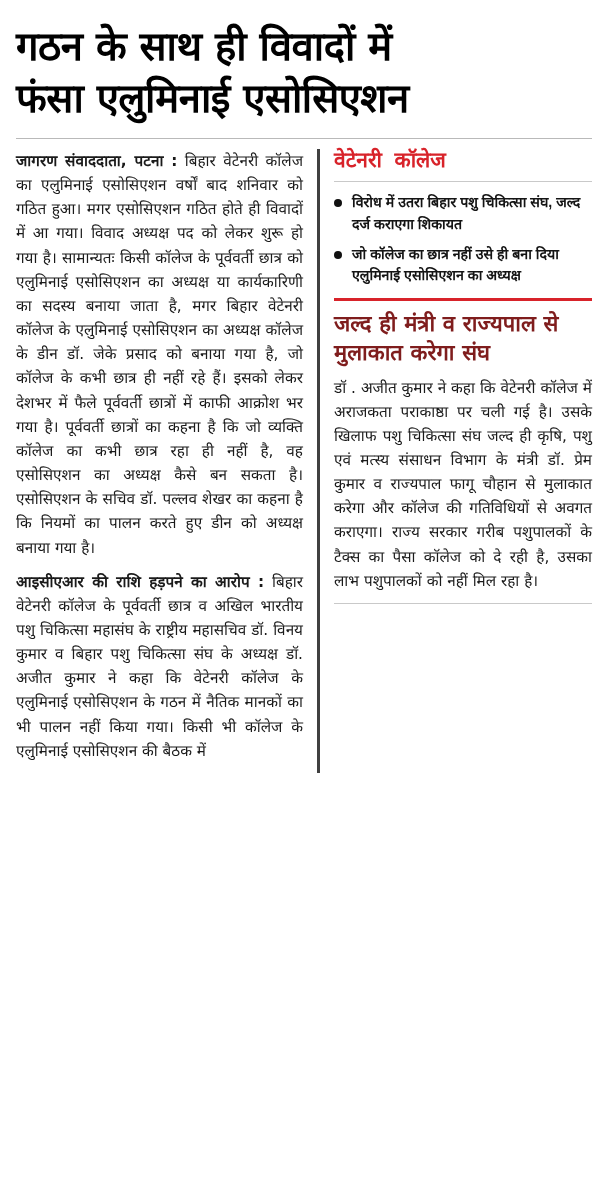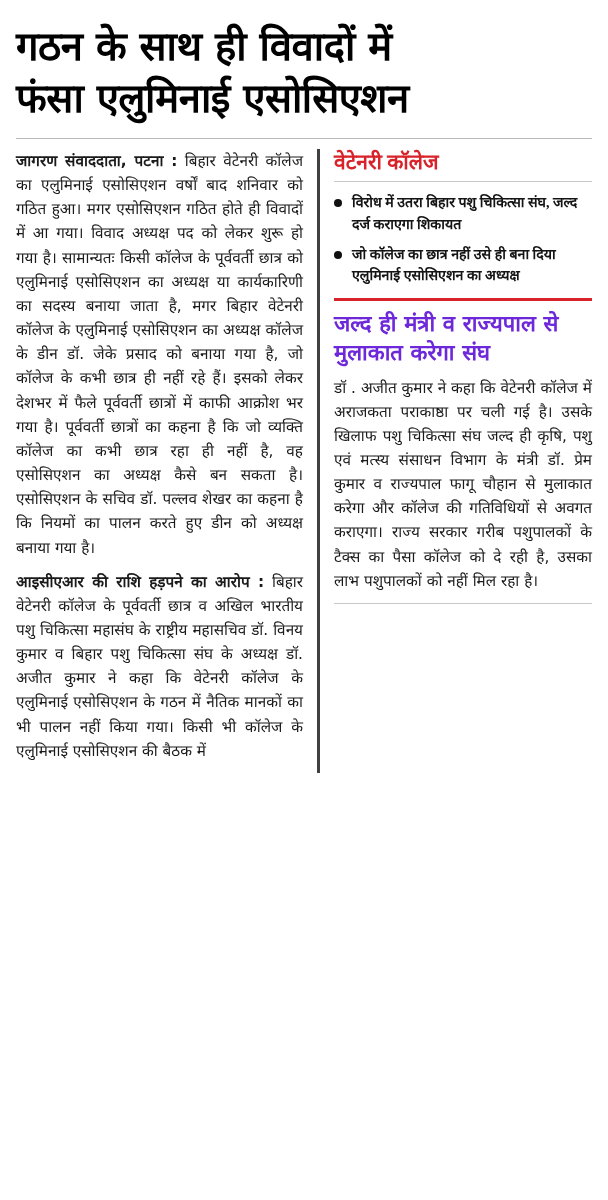--- a/index.html
+++ b/index.html
@@ -67,42 +67,42 @@
     text-justify: inter-word;
     color: #1a1a1a;
     margin: 0 0 10px 0;
   }
   .lead-bold {
     font-weight: bold;
   }
 
   
   .kicker {
-    font-family: Liberation Serif, serif;
+    font-family: Liberation Mono, monospace;
     font-weight: bold;
     font-size: 21px;
     color: #d8232a;
     margin: 0 0 6px 0;
     line-height: 1.25;
   }
   .kicker-rule {
     border: 0;
     border-top: 1px solid #c9c9c9;
     margin: 4px 0 10px 0;
   }
 
   .bullets {
     list-style: none;
     margin: 0 0 12px 0;
     padding: 0;
   }
   .bullets li {
     position: relative;
     padding-left: 18px;
-    font-family: Liberation Serif, serif;
+    font-family: Liberation Sans, sans-serif;
     font-weight: bold;
     font-size: 14.2px;
     line-height: 1.50;
     margin-bottom: 9px;
     color: #141414;
   }
   .bullets li .dot {
     position: absolute;
     left: 0;
     top: 7px;
@@ -117,21 +117,21 @@
     border: 0;
     border-top: 3px solid #d8232a;
     margin: 12px 0 8px 0;
   }
 
   .sub-headline {
     font-family: "DejaVu Sans", sans-serif;
     font-weight: bold;
     font-size: 22px;
     line-height: 1.32;
-    color: #6d28d9;
+    color: #7f1d1d;
     margin: 0 0 8px 0;
   }
 
   .rule-mid {
     border: 0;
     border-top: 1px solid #c9c9c9;
     margin: 10px 0 10px 0;
   }
 
   

